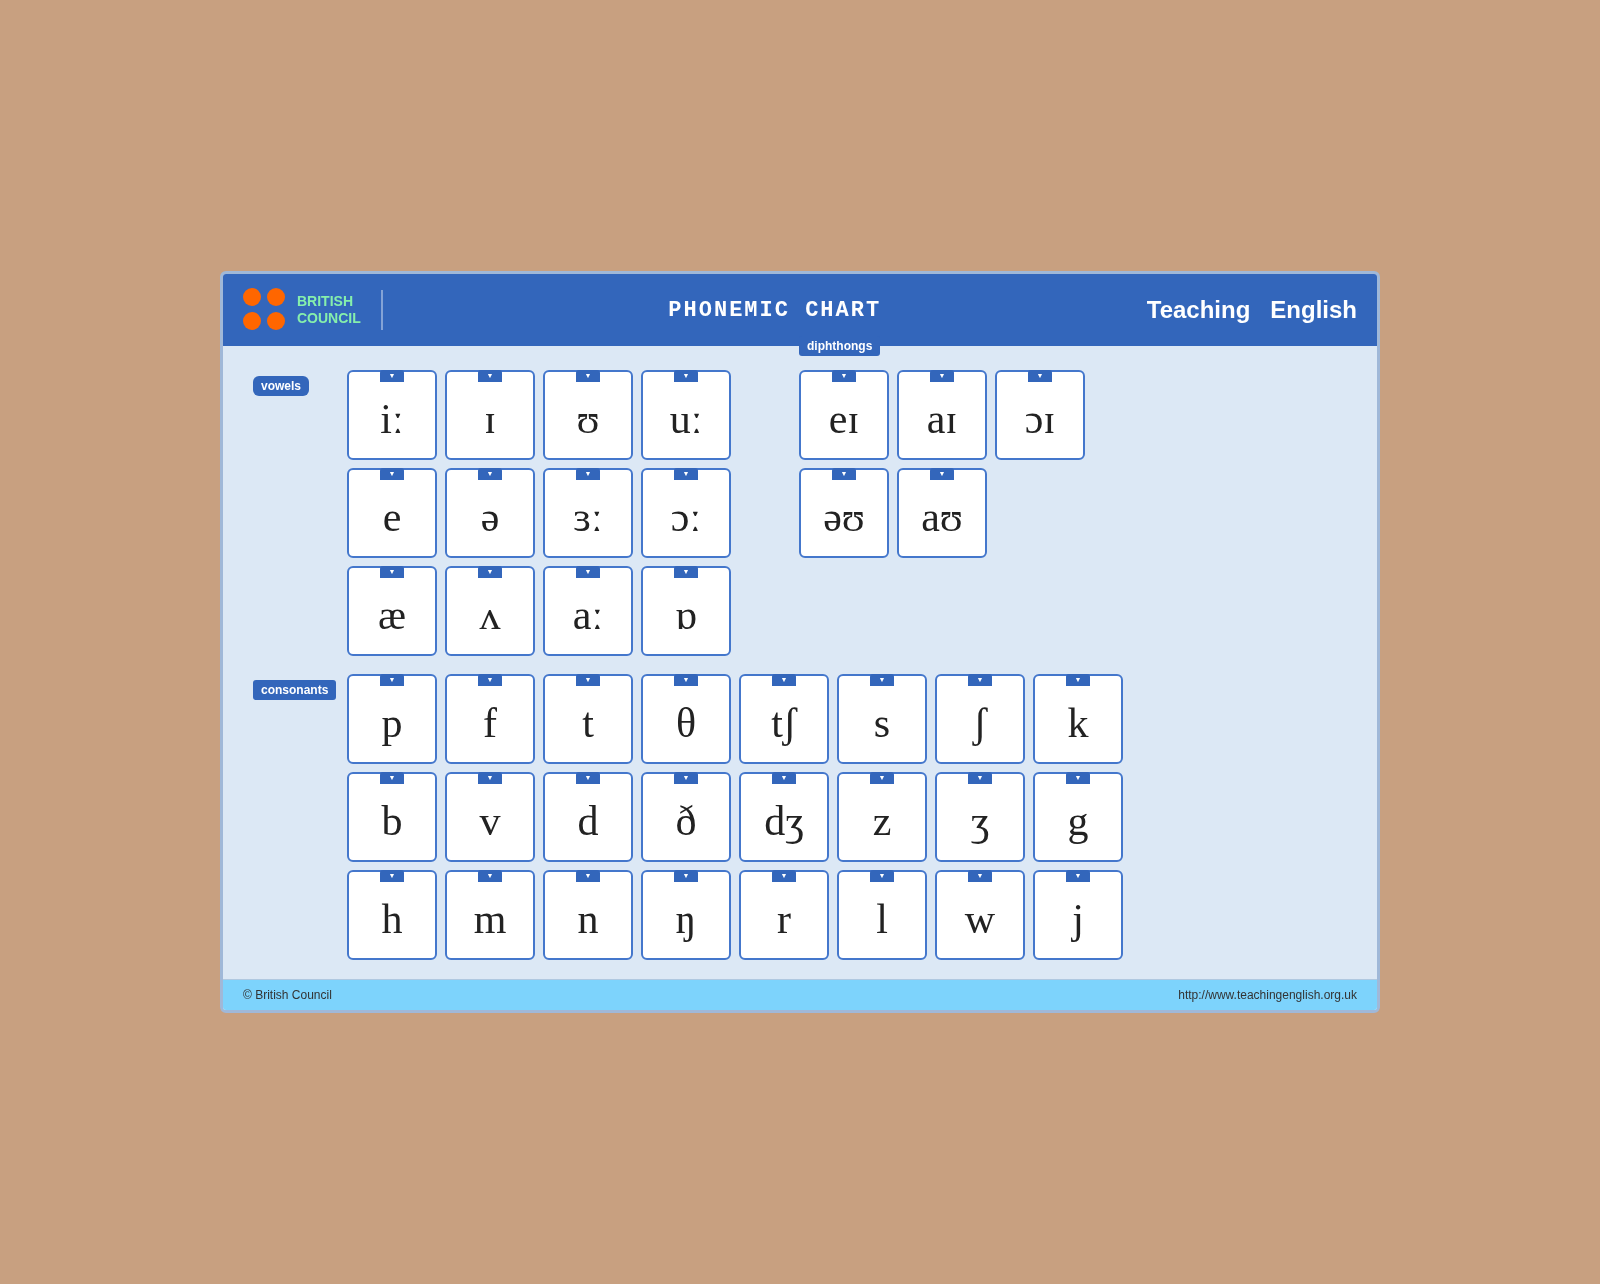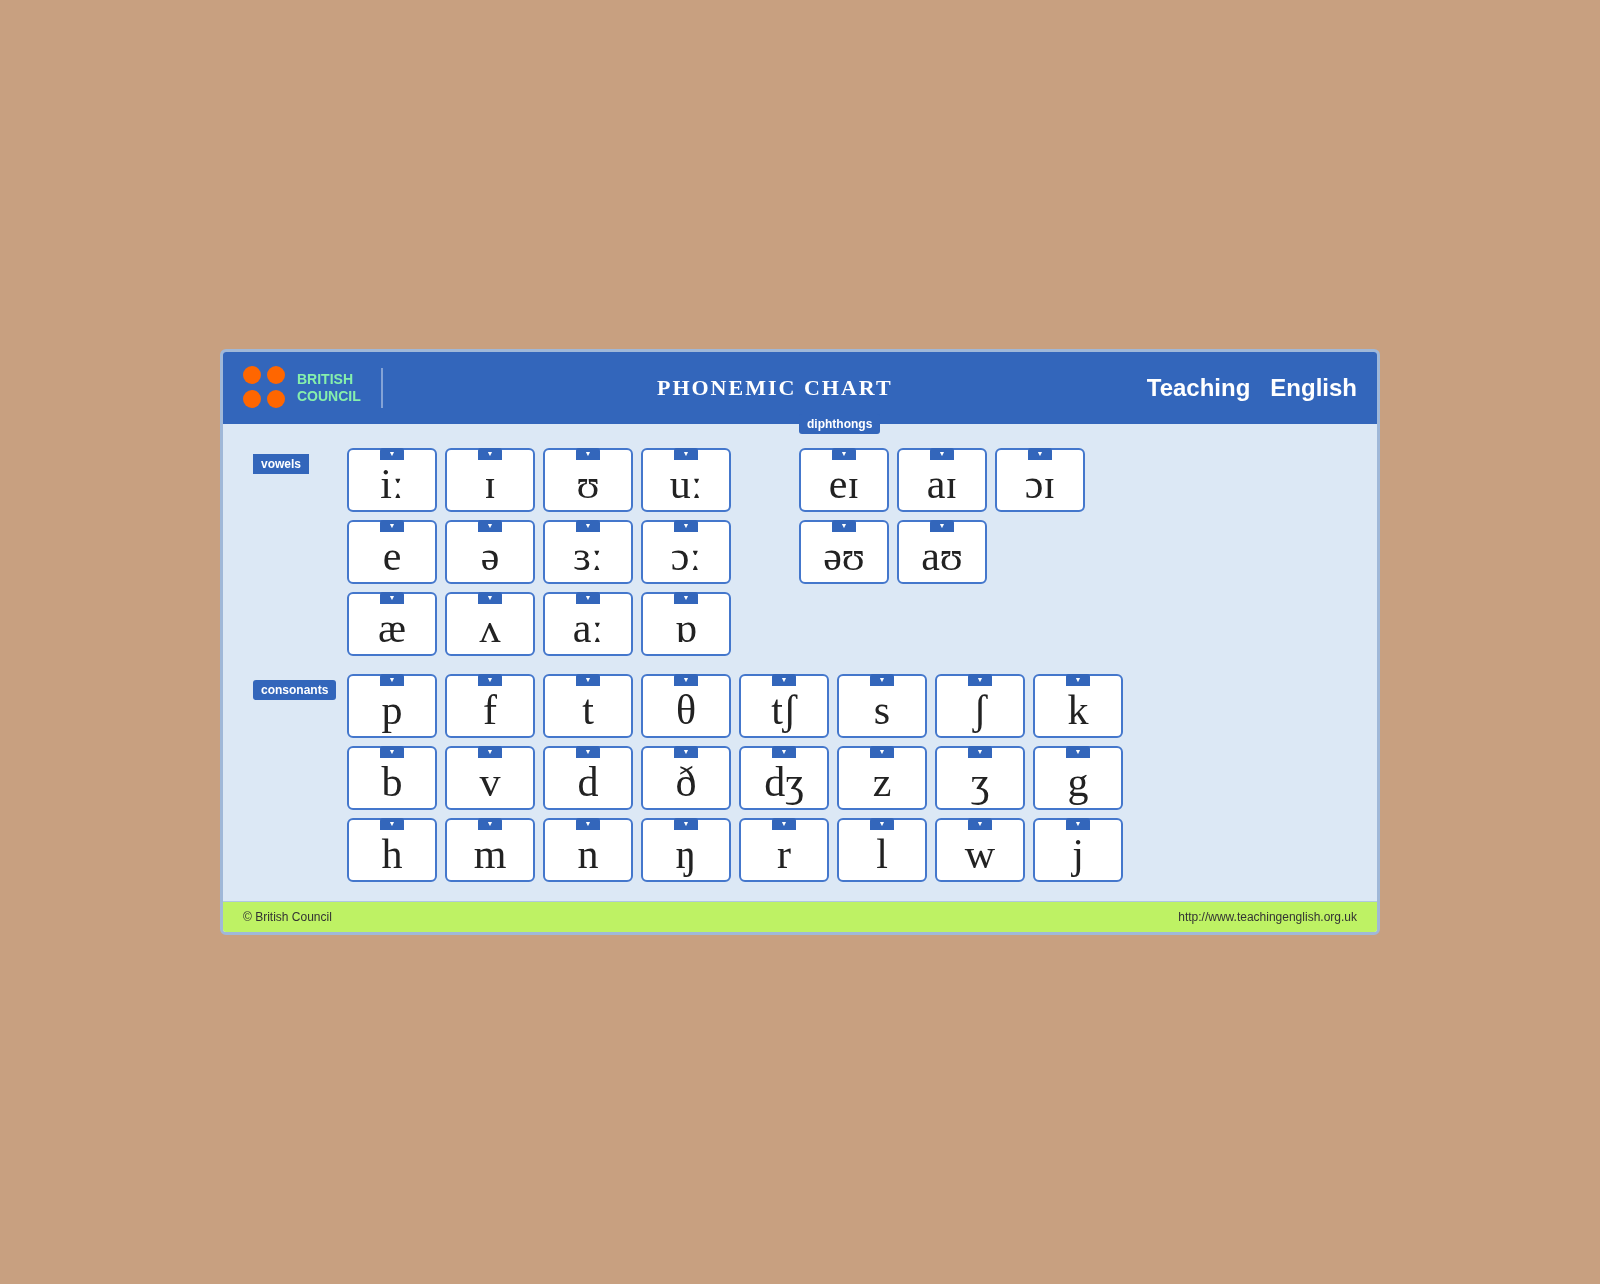--- a/index.html
+++ b/index.html
@@ -57,21 +57,21 @@
       line-height: 1.2;
     }
     .header-divider {
       width: 2px;
       height: 40px;
       background: rgba(255,255,255,0.4);
       margin: 0 20px;
     }
     .phonemic-title {
       color: white;
-      font-family: Liberation Serif, serif;
+      font-family: Liberation Mono, monospace;
       font-size: 22px;
       font-weight: bold;
       letter-spacing: 2px;
       flex: 1;
       text-align: center;
     }
     .teaching-english {
       color: white;
       font-family: Arial, sans-serif;
       font-size: 24px;
@@ -83,21 +83,21 @@
     .content {
       background: #dce8f5;
       padding: 20px 30px 15px 30px;
     }
     
     .card {
       background: white;
       border: 2px solid #4477cc;
       border-radius: 6px;
       width: 90px;
-      height: 64px;
+      height: 90px;
       display: flex;
       flex-direction: column;
       align-items: center;
       justify-content: center;
       margin: 4px;
       position: relative;
       cursor: pointer;
     }
     .card-tab {
       position: absolute;
@@ -133,21 +133,21 @@
     }
     
     .gap {
       width: 60px;
     }
     .consonants-row {
       display: flex;
     }
     
     .footer {
-      background: #bef264;
+      background: #7dd3fc;
       display: flex;
       justify-content: space-between;
       padding: 8px 20px;
       border-top: 1px solid #b0c8e0;
     }
     .footer-text {
       font-family: Arial, sans-serif;
       font-size: 12px;
       color: #333;
     }
@@ -161,21 +161,21 @@
     .vowels-left-label {
       position: absolute;
       top: 10px;
       left: 0;
       background: #3366bb;
       color: white;
       font-family: Arial, sans-serif;
       font-size: 12px;
       font-weight: bold;
       padding: 3px 8px;
-      border-radius: 0;
+      border-radius: 6px;
       z-index: 2;
     }
     .vowels-main {
       margin-left: 90px;
       display: flex;
       align-items: flex-start;
     }
     .diphthongs-relative {
       position: relative;
     }

